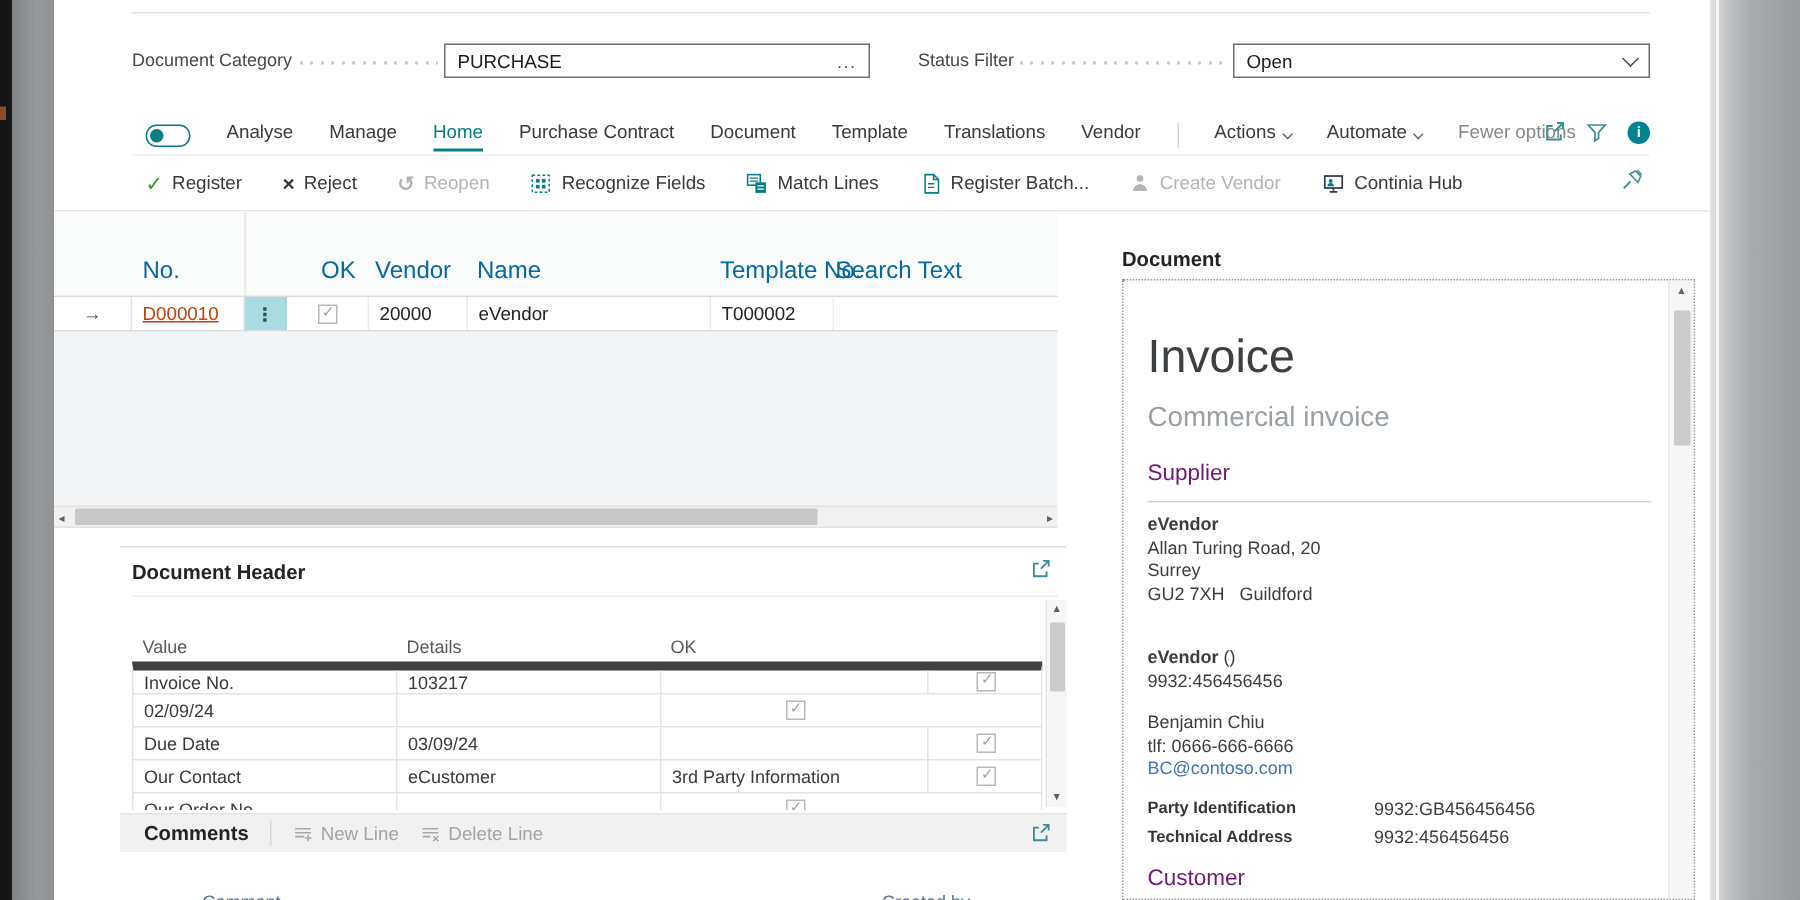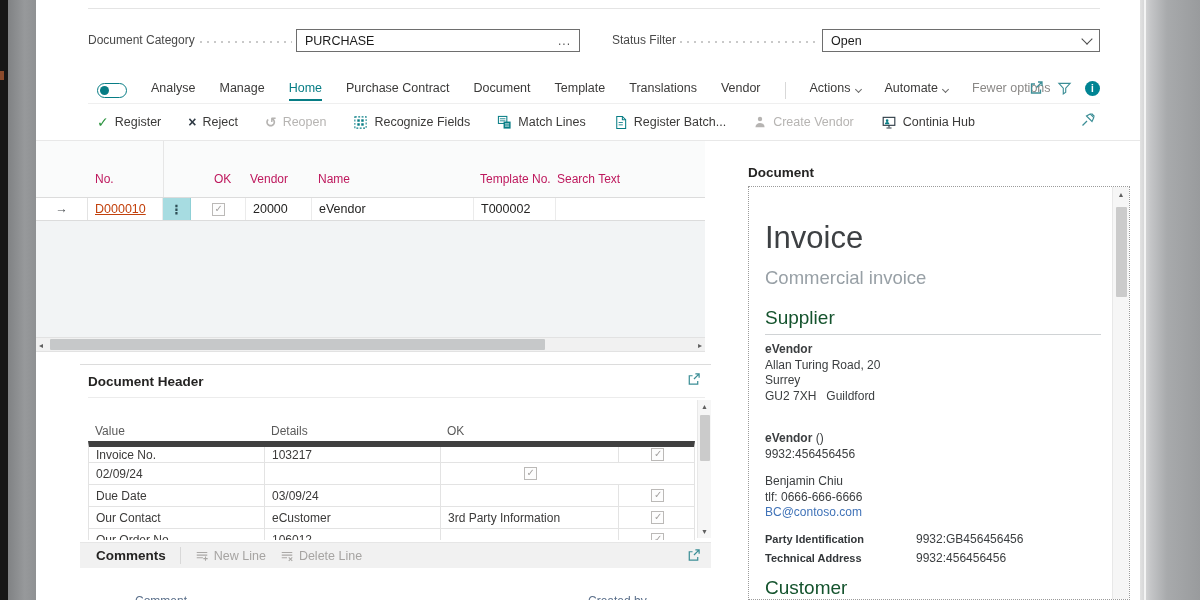--- a/index.html
+++ b/index.html
@@ -45,21 +45,21 @@
   #actions { left:97px; top:109px; height:26px; display:flex; align-items:center; gap:27px; }
   .act { display:flex; align-items:center; gap:6px; font-size:12.5px; color:#3b3a39; cursor:pointer; white-space:nowrap; }
   .act.dis { color:#b6b4b2; cursor:default; }
   .ico-check { color:#2d9440; font-weight:bold; font-size:14px; }
   .ico-x { color:#2f3a44; font-weight:bold; font-size:14px; }
   .ico-reopen { color:#b6b4b2; font-size:14px; font-weight:bold; }
 
   
   #grid-bg-top { left:36px; top:141px; width:669px; height:56px; background:#fafbfb; }
   #grid-bg-bot { left:36px; top:221px; width:669px; height:116px; background:#f2f4f5; }
-  .col-head { position:absolute; top:172px; font-size:12px; color:#be185d; }
+  .col-head { position:absolute; top:172px; font-size:16px; color:#0369a1; }
   #hdr-vline { left:163px; top:141px; width:1px; height:56px; background:#e6e6e6; }
   #ws-row { left:36px; top:197px; width:669px; height:24px; display:flex; background:#fff;
             border-top:1px solid #dcdcdc; border-bottom:1px solid #dcdcdc; font-size:12.5px; }
   .ws-cell { height:100%; display:flex; align-items:center; border-right:1px solid #ebebeb; padding-left:7px; color:#252423; }
   .ws-cell.sel-arrow { width:52px; justify-content:center; padding-left:0; color:#44484c; border-right:1px solid #e3e3e3; }
   .ws-cell.c-no { width:75px; }
   .ws-cell.c-menu { width:28px; background:#a7dce1; justify-content:center; padding-left:0;
                     color:#2f4f56; font-weight:bold; border-right:1px solid #8fd0d6; }
   .ws-cell.c-ok { width:55px; justify-content:center; padding-left:0; }
   .ws-cell.c-vendor { width:66px; }
@@ -96,21 +96,21 @@
                   align-items:center; gap:14px; padding:0 10px 0 16px; border-top:1px solid #e6e6e6; }
   .cm-act { display:flex; align-items:center; gap:5px; font-size:12.5px; color:#a6a4a2; }
   .partial-txt { position:absolute; top:594px; font-size:12px; color:#5a6f8a; }
 
   
   #preview { left:748px; top:186px; width:382px; height:414px; background:#fff;
              border:1px dotted #9b9b9b; overflow:hidden; }
   .pv { position:absolute; color:#3b3e40; }
   .pv-title { font-size:31px; color:#3d4043; font-weight:500; }
   .pv-sub { font-size:18.5px; color:#98a0a6; }
-  .pv-h2 { font-size:19px; color:#14532d; }
+  .pv-h2 { font-size:15px; color:#701a75; }
   .pv-hr { position:absolute; height:1px; background:#d0d3d5; }
   .pv-line { font-size:12px; line-height:15.5px; white-space:pre-wrap; }
   .pv-b { font-weight:bold; }
   .pv-kv-label { font-size:11px; font-weight:bold; color:#33373a; }
   .pv-link { color:#4073b8; cursor:pointer; }
   #pv-scroll { position:absolute; right:0; top:0; width:17px; height:100%; }
 
   svg.icn { display:block; }
 </style>
 </head>
@@ -314,21 +314,20 @@
     <div class="dh-grid dh-row">
       <div class="dh-cell">Our Contact</div>
       <div class="dh-cell">eCustomer</div>
       <div class="dh-cell">3rd Party Information</div>
       <div class="dh-cell">
           <span class="cb"></span>
         </div>
     </div>
     <div class="dh-grid dh-row">
       <div class="dh-cell">Our Order No.</div>
-      <div class="dh-cell">106012</div>
       <div class="dh-cell"></div>
       <div class="dh-cell">
           <span class="cb"></span>
         </div>
     </div>
   </div>
 
   <div class="abs vtrack" style="left:697px; top:400px; width:14px; height:138px;">
     <span class="varrow" style="top:3px;">▲</span>
     <div class="vthumb" style="left:2px; top:15px; width:10px; height:46px;"></div>

